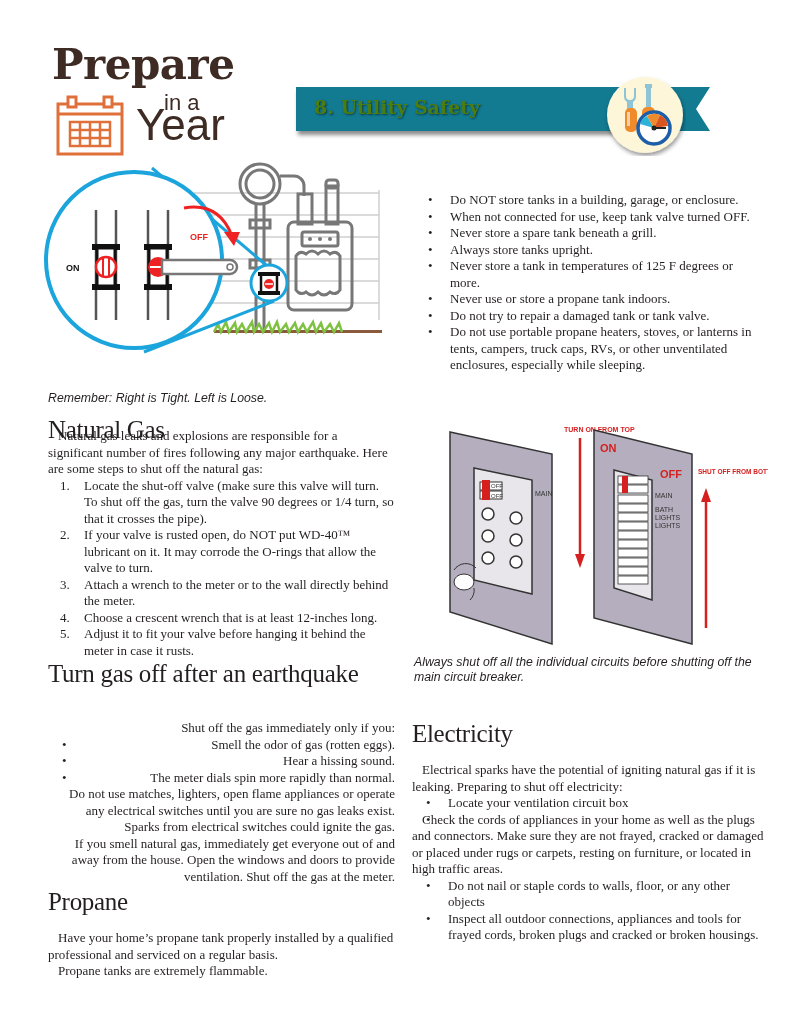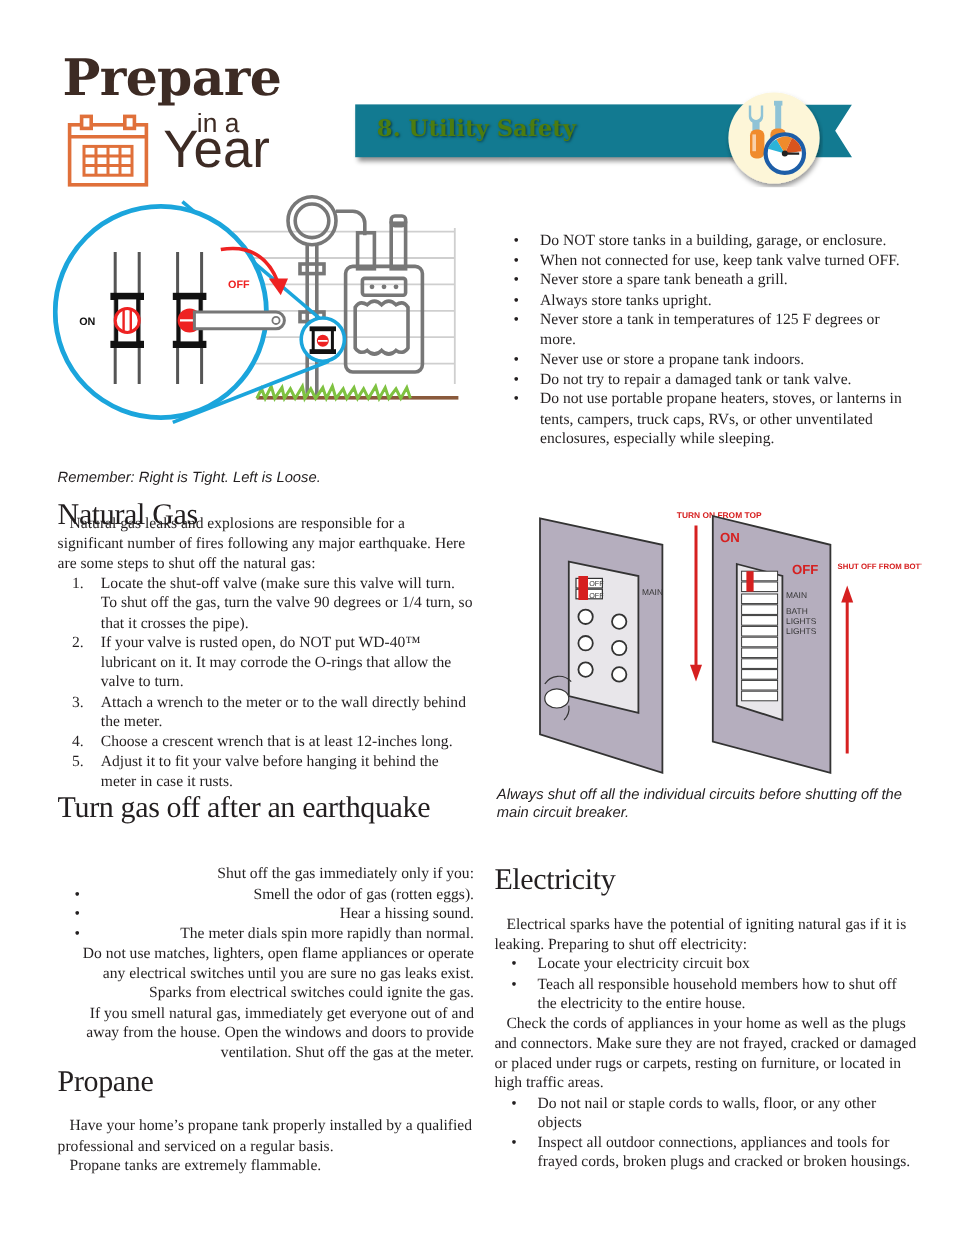--- a/index.html
+++ b/index.html
@@ -270,21 +270,21 @@
   <text x="270" y="56" font-family="Liberation Sans, sans-serif" font-weight="bold" font-size="6.5" fill="#d62020">SHUT OFF FROM BOTTOM</text>
   <line x1="278" y1="80" x2="278" y2="210" stroke="#d62020" stroke-width="2.5"></line>
   <polygon points="273,84 283,84 278,70" fill="#d62020"></polygon>
 </svg>
 <div class="caption cap-elec">Always shut off all the individual circuits before shutting off the main circuit breaker.</div>
 
 <div class="h2 col-right" style="top:720px;"><span>Electricity</span></div>
 <div class="para col-right" style="top:762px;">
   <p>Electrical sparks have the potential of igniting natural gas if it is leaking. Preparing to shut off electricity:</p>
   <ul class="list">
-    <li><span class="mk">•</span><span>Locate your electricity circuit box</span></li>
-    <li><span class="mk">•</span><span>Teach all responsible household members how to shut off the electricity to the entire house.</span></li>
+    <li><span class="mk">•</span><span>Locate your ventilation circuit box</span></li>
+    <li><span class="mk">•</span></li>
   </ul>
   <p>Check the cords of appliances in your home as well as the plugs and connectors. Make sure they are not frayed, cracked or damaged or placed under rugs or carpets, resting on furniture, or located in high traffic areas.</p>
   <ul class="list">
     <li><span class="mk">•</span><span>Do not nail or staple cords to walls, floor, or any other objects</span></li>
     <li><span class="mk">•</span><span>Inspect all outdoor connections, appliances and tools for frayed cords, broken plugs and cracked or broken housings.</span></li>
   </ul>
 </div>
 
 </body></html>

